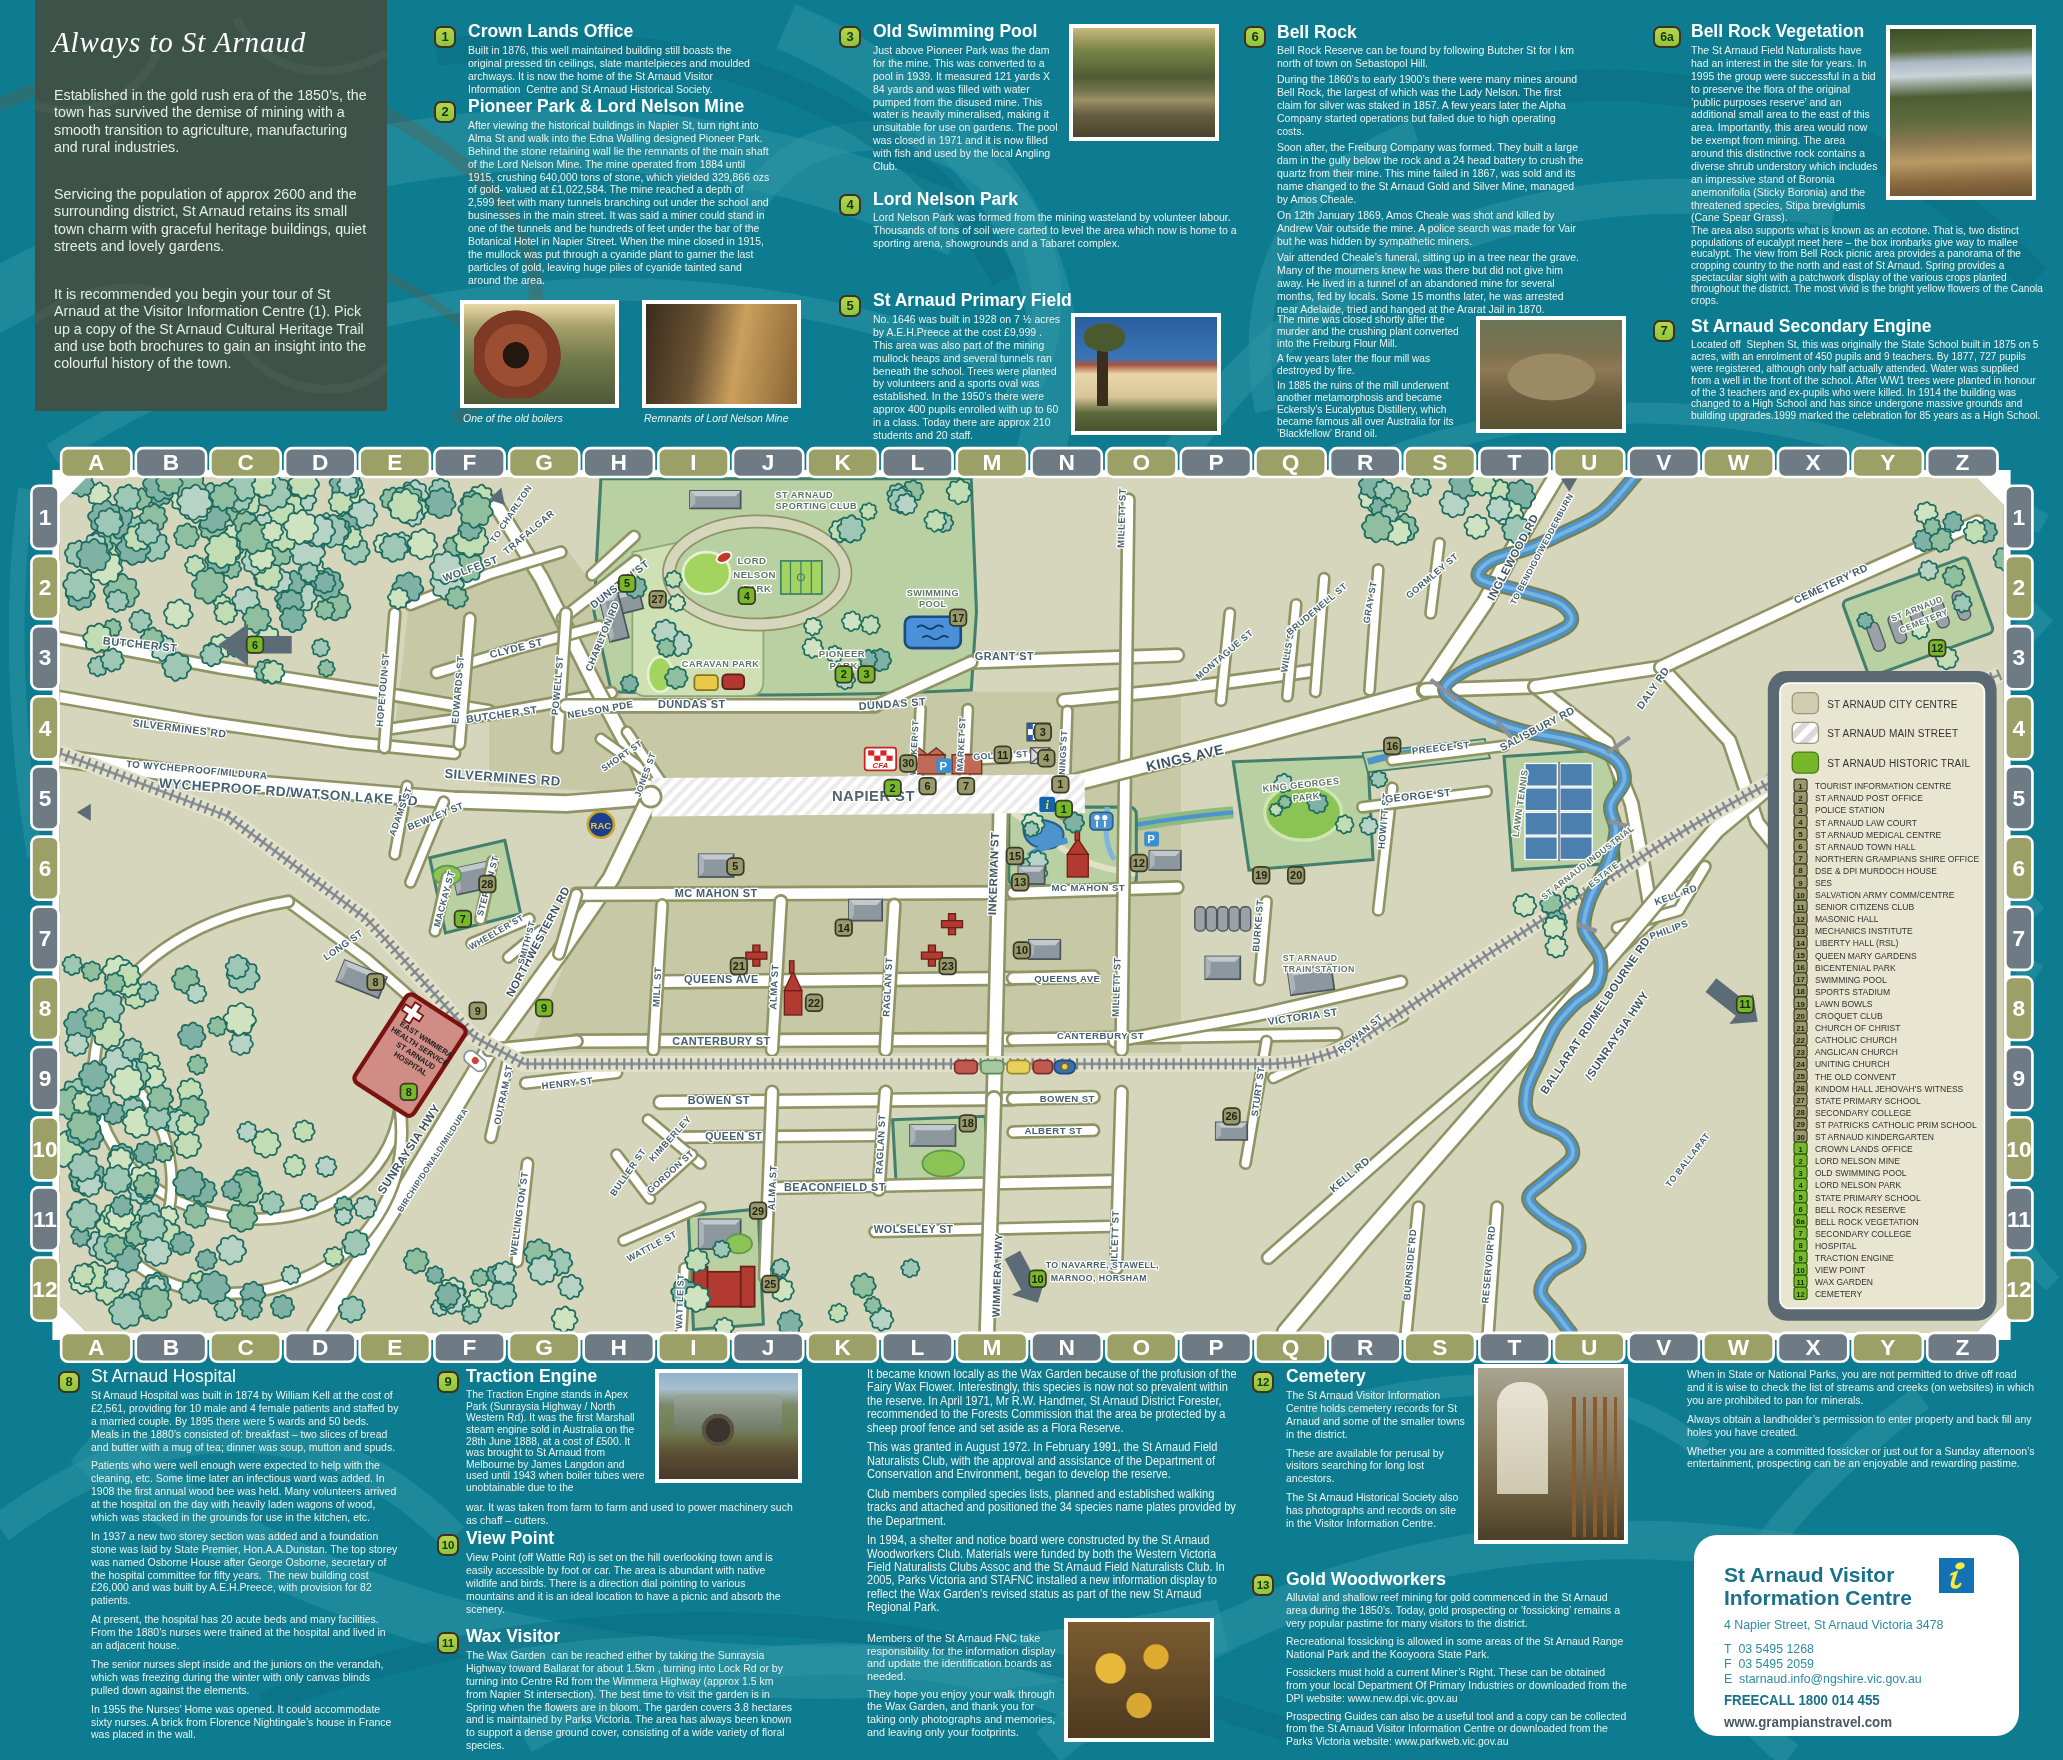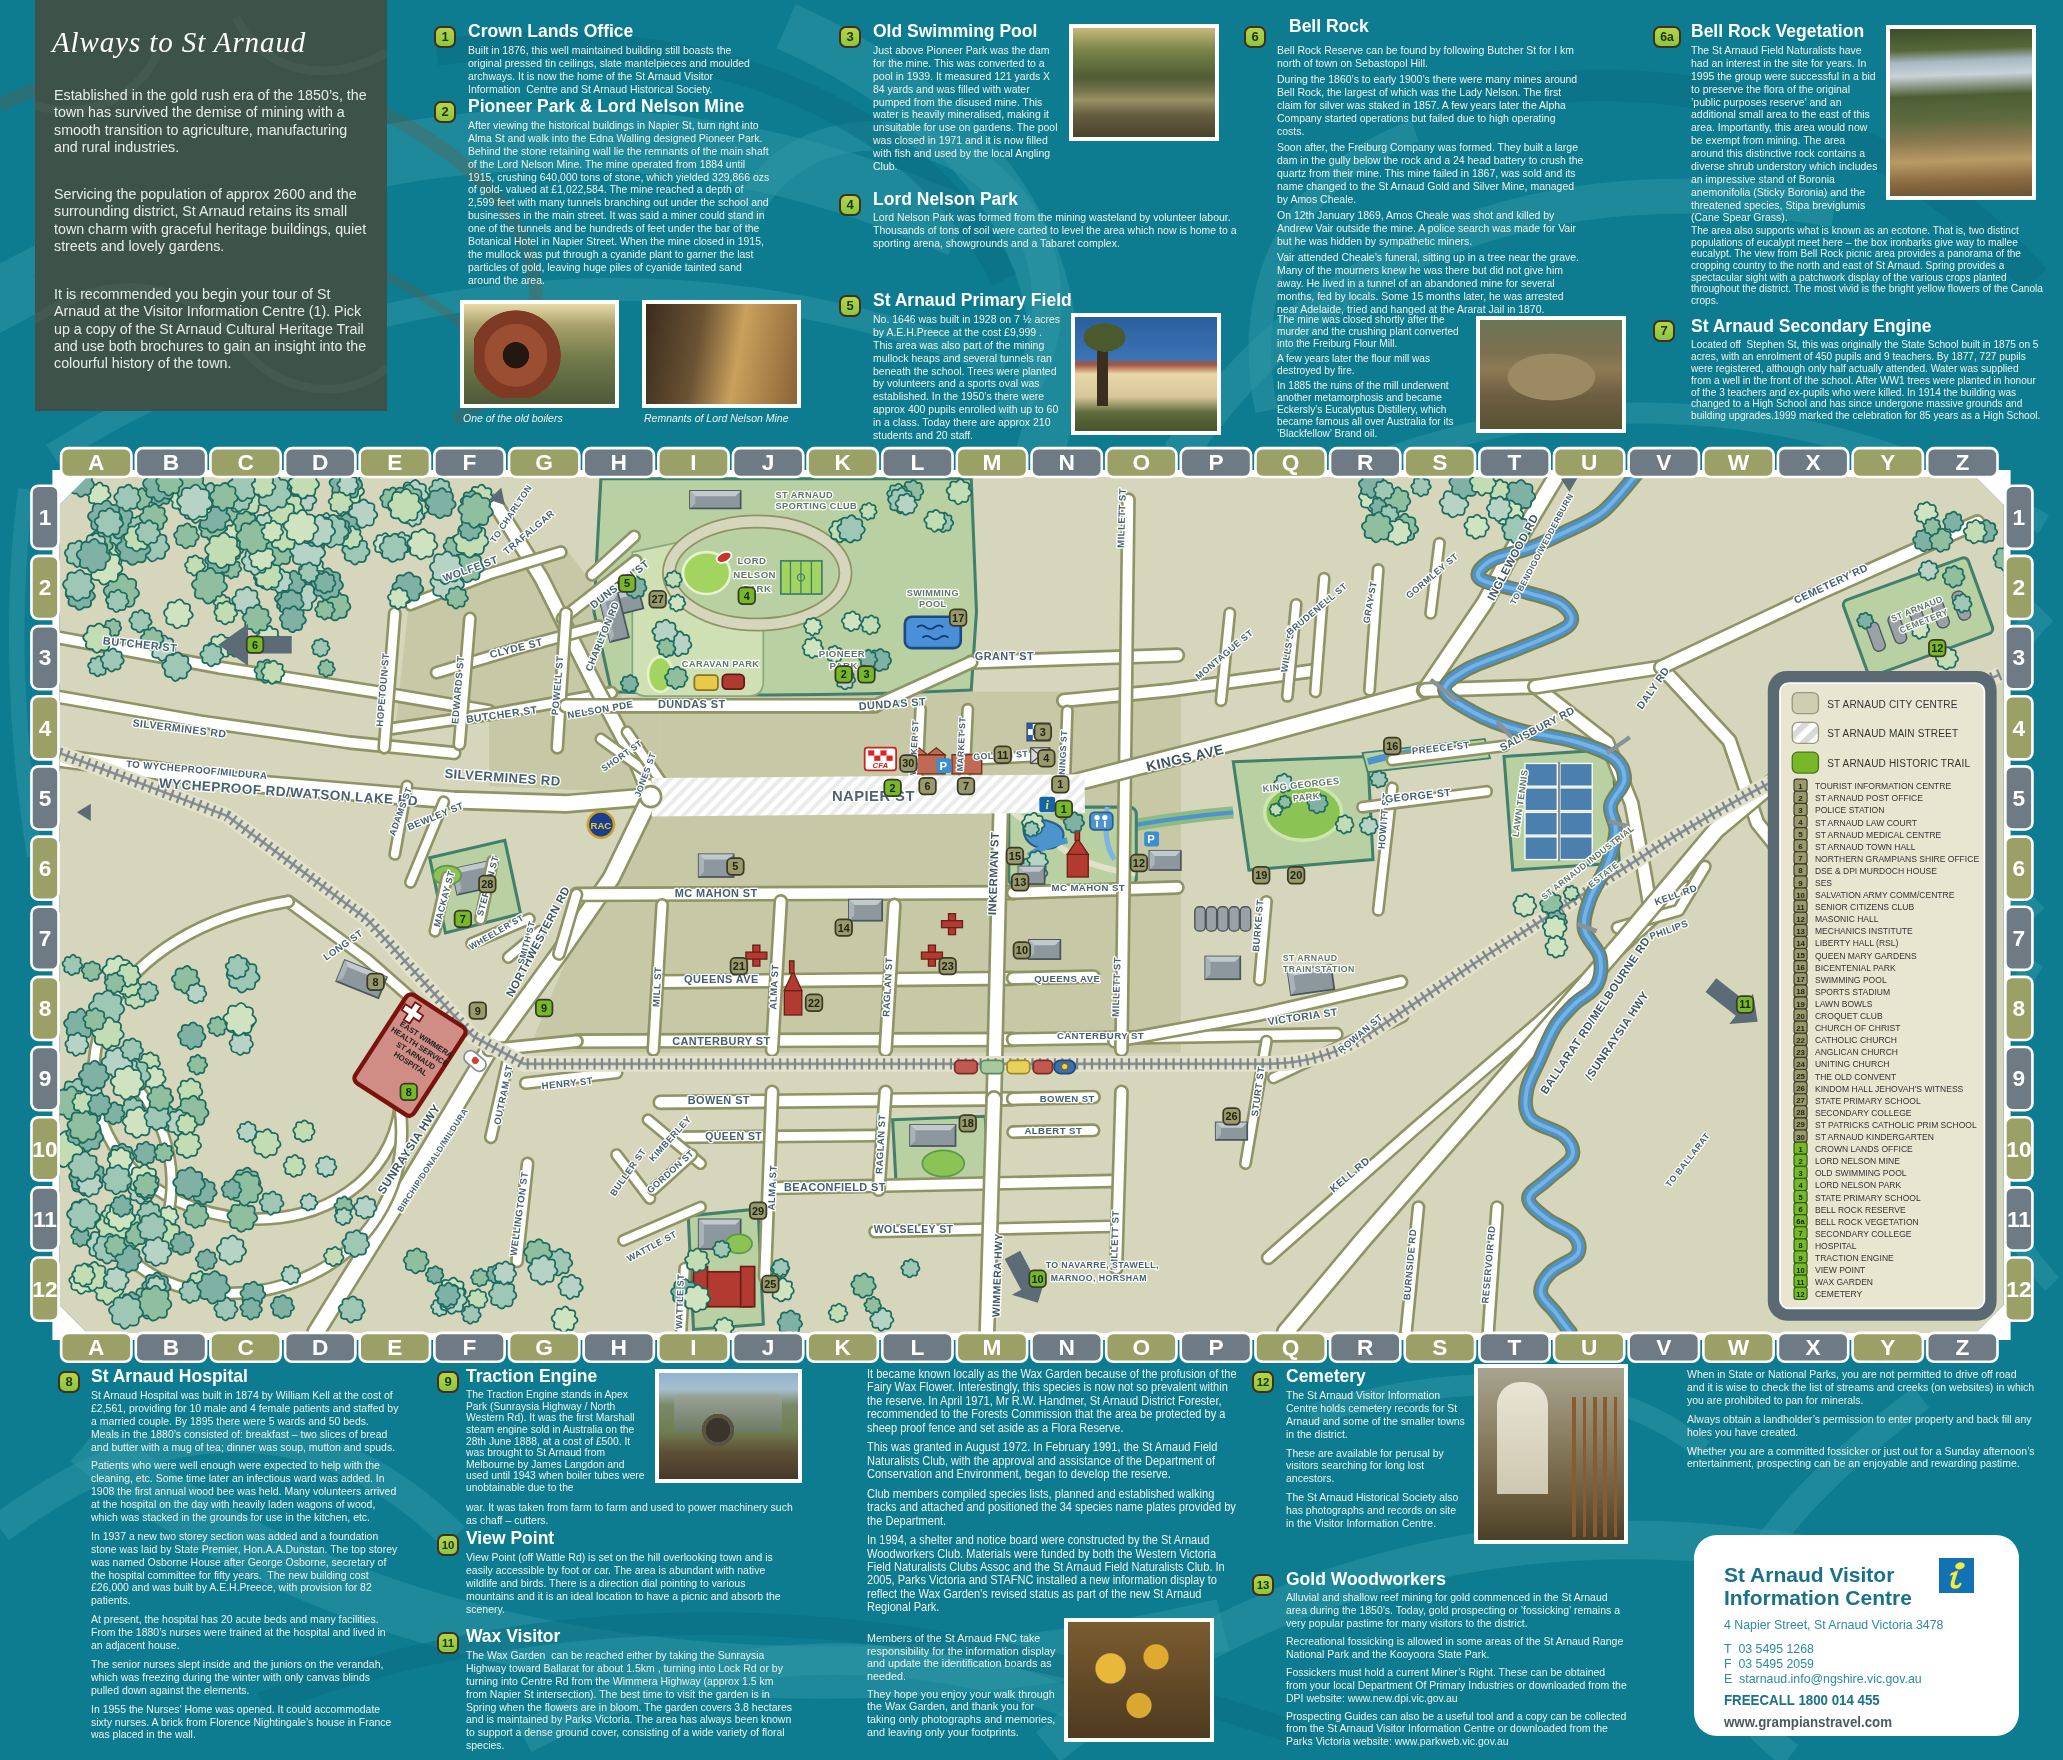--- a/index.html
+++ b/index.html
@@ -80,21 +80,21 @@
 <div style="position:absolute;left:873px;top:211px;width:419px;transform:scaleX(0.92);transform-origin:0 0;font-size:11.4px;line-height:1.13;color:#eef3ee;font-weight:400;">Lord Nelson Park was formed from the mining wasteland by volunteer labour. Thousands of tons of soil were carted to level the area which now is home to a sporting arena, showgrounds and a Tabaret complex.</div>
 
 <div style="position:absolute;left:839px;top:295px;width:22px;height:22px;background:linear-gradient(180deg,#b5d44c,#8cc63f);border:2.2px solid #40301c;border-radius:7px;color:#21350d;font-weight:bold;font-size:13px;text-align:center;line-height:18.3px;">5</div>
 <div style="position:absolute;left:873px;top:290px;white-space:nowrap;font-size:17.5px;font-weight:bold;color:#ffffff;">St Arnaud Primary Field</div>
 <div style="position:absolute;left:873px;top:313px;width:207px;transform:scaleX(0.92);transform-origin:0 0;font-size:11.4px;line-height:1.13;color:#eef3ee;font-weight:400;">No. 1646 was built in 1928 on 7 ½ acres by A.E.H.Preece at the cost £9,999 . This area was also part of the mining mullock heaps and several tunnels ran beneath the school. Trees were planted by volunteers and a sports oval was established. In the 1950’s there were approx 400 pupils enrolled with up to 60 in a class. Today there are approx 210 students and 20 staff.</div>
 <div style="position:absolute;left:1071px;top:313px;width:150px;height:122px;background:linear-gradient(180deg,#2a5f9e 0%,#3a74b5 36%,#a85540 42%,#e8d7a8 50%,#d8c69a 70%,#5d6b3c 84%,#46532e 100%);border:4.4px solid #ffffff;box-sizing:border-box;"></div>
 <div style="position:absolute;left:1097px;top:336px;width:10.5px;height:70px;background:#3a2f1e;"></div>
 <div style="position:absolute;left:1080px;top:321px;width:49px;height:33px;background:radial-gradient(ellipse at center,#4a5a2e 0 60%,transparent 61%);"></div>
 
 <div style="position:absolute;left:1244px;top:26px;width:22px;height:22px;background:linear-gradient(180deg,#b5d44c,#8cc63f);border:2.2px solid #40301c;border-radius:7px;color:#21350d;font-weight:bold;font-size:13px;text-align:center;line-height:18.3px;">6</div>
-<div style="position:absolute;left:1277px;top:16px;white-space:nowrap;font-size:17.5px;font-weight:bold;color:#ffffff;margin-left:12px;">Bell Rock</div>
+<div style="position:absolute;left:1277px;top:22px;white-space:nowrap;font-size:17.5px;font-weight:bold;color:#ffffff;">Bell Rock</div>
 <div style="position:absolute;left:1277px;top:44px;width:335px;transform:scaleX(0.92);transform-origin:0 0;font-size:11.4px;line-height:1.13;color:#eef3ee;">
     <div style="margin-bottom:3.5px;">Bell Rock Reserve can be found by following Butcher St for I km north of town on Sebastopol Hill.</div>
     <div style="margin-bottom:3.5px;">During the 1860’s to early 1900’s there were many mines around Bell Rock, the largest of which was the Lady Nelson. The first claim for silver was staked in 1857. A few years later the Alpha Company started operations but failed due to high operating costs.</div>
     <div style="margin-bottom:3.5px;">Soon after, the Freiburg Company was formed. They built a large dam in the gully below the rock and a 24 head battery to crush the quartz from their mine. This mine failed in 1867, was sold and its name changed to the St Arnaud Gold and Silver Mine, managed by Amos Cheale.</div>
     <div style="margin-bottom:3.5px;">On 12th January 1869, Amos Cheale was shot and killed by Andrew Vair outside the mine. A police search was made for Vair but he was hidden by sympathetic miners.</div>
     <div style="margin-bottom:3.5px;">Vair attended Cheale’s funeral, sitting up in a tree near the grave. Many of the mourners knew he was there but did not give him away. He lived in a tunnel of an abandoned mine for several months, fed by locals. Some 15 months later, he was arrested near Adelaide, tried and hanged at the Ararat Jail in 1870.</div>
   </div>
 <div style="position:absolute;left:1277px;top:314px;width:207px;transform:scaleX(0.92);transform-origin:0 0;font-size:11px;line-height:1.08;color:#eef3ee;">
     <div style="margin-bottom:3.5px;">The mine was closed shortly after the murder and the crushing plant converted into the Freiburg Flour Mill.</div>
     <div style="margin-bottom:3.5px;">A few years later the flour mill was destroyed by fire.</div>
@@ -2132,21 +2132,21 @@
       <rect x="36" y="1439.7" width="31" height="72.3" rx="8" fill="#9aa066" stroke="#ffffff" stroke-width="3"></rect>
       <text x="51.5" y="1484.8" font-size="26" font-weight="bold" fill="#ffffff" text-anchor="middle">12</text>
     </g>
 <g>
       <rect x="2296" y="1439.7" width="31" height="72.3" rx="8" fill="#9aa066" stroke="#ffffff" stroke-width="3"></rect>
       <text x="2311.5" y="1484.8" font-size="26" font-weight="bold" fill="#ffffff" text-anchor="middle">12</text>
     </g>
 </svg>
 
 <div style="position:absolute;left:58px;top:1371px;width:22px;height:22px;background:linear-gradient(180deg,#b5d44c,#8cc63f);border:2.2px solid #40301c;border-radius:7px;color:#21350d;font-weight:bold;font-size:13px;text-align:center;line-height:18.3px;">8</div>
-<div style="position:absolute;left:91px;top:1366px;white-space:nowrap;font-size:17.5px;font-weight:bold;color:#ffffff;">St Arnaud Hospital</div>
+<div style="position:absolute;left:91px;top:1366px;white-space:nowrap;font-size:17.5px;font-weight:normal;color:#ffffff;">St Arnaud Hospital</div>
 <div style="position:absolute;left:91px;top:1389px;width:335px;transform:scaleX(0.92);transform-origin:0 0;font-size:11.4px;line-height:1.13;color:#eef3ee;">
     <div style="margin-bottom:6.1px;">St Arnaud Hospital was built in 1874 by William Kell at the cost of £2,561, providing for 10 male and 4 female patients and staffed by a married couple. By 1895 there were 5 wards and 50 beds. Meals in the 1880’s consisted of: breakfast – two slices of bread and butter with a mug of tea; dinner was soup, mutton and spuds.</div>
     <div style="margin-bottom:6.1px;">Patients who were well enough were expected to help with the cleaning, etc. Some time later an infectious ward was added. In 1908 the first annual wood bee was held. Many volunteers arrived at the hospital on the day with heavily laden wagons of wood, which was stacked in the grounds for use in the kitchen, etc.</div>
     <div style="margin-bottom:6.1px;">In 1937 a new two storey section was added and a foundation stone was laid by State Premier, Hon.A.A.Dunstan. The top storey was named Osborne House after George Osborne, secretary of the hospital committee for fifty years.&nbsp; The new building cost £26,000 and was built by A.E.H.Preece, with provision for 82 patients.</div>
     <div style="margin-bottom:6.1px;">At present, the hospital has 20 acute beds and many facilities. From the 1880’s nurses were trained at the hospital and lived in an adjacent house.</div>
     <div style="margin-bottom:6.1px;">The senior nurses slept inside and the juniors on the verandah, which was freezing during the winter with only canvas blinds pulled down against the elements.</div>
     <div style="margin-bottom:6.1px;">In 1955 the Nurses’ Home was opened. It could accommodate sixty nurses. A brick from Florence Nightingale’s house in France was placed in the wall.</div>
   </div>
 
 <div style="position:absolute;left:437px;top:1371px;width:22px;height:22px;background:linear-gradient(180deg,#b5d44c,#8cc63f);border:2.2px solid #40301c;border-radius:7px;color:#21350d;font-weight:bold;font-size:13px;text-align:center;line-height:18.3px;">9</div>

